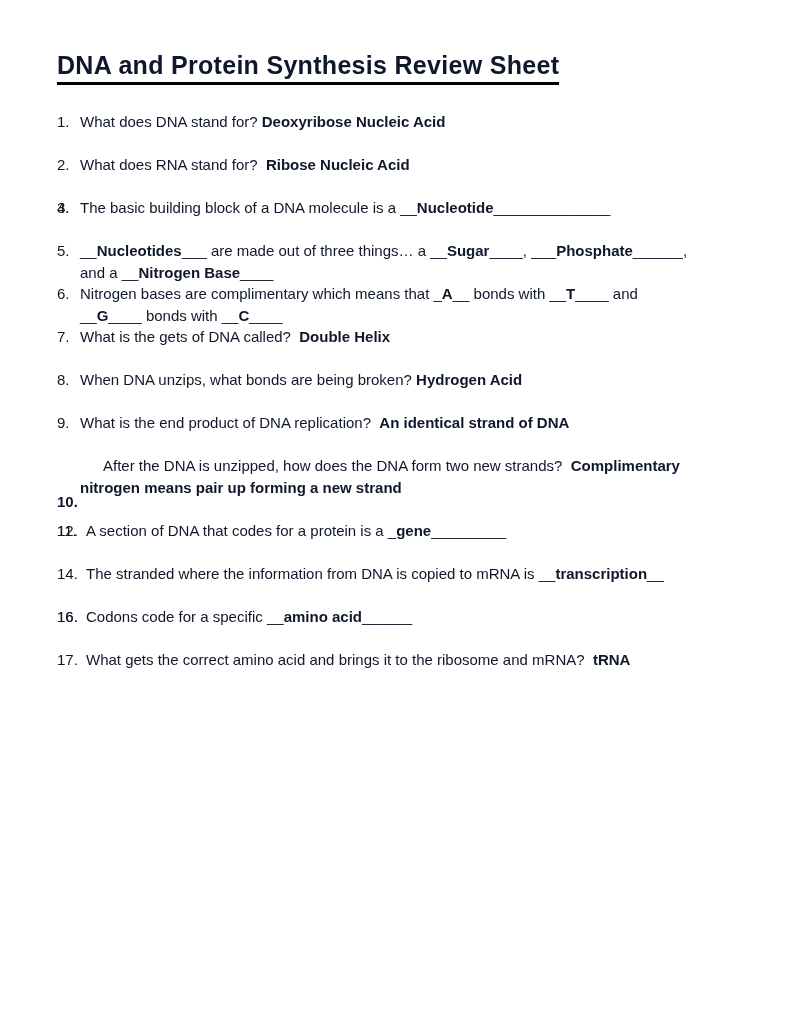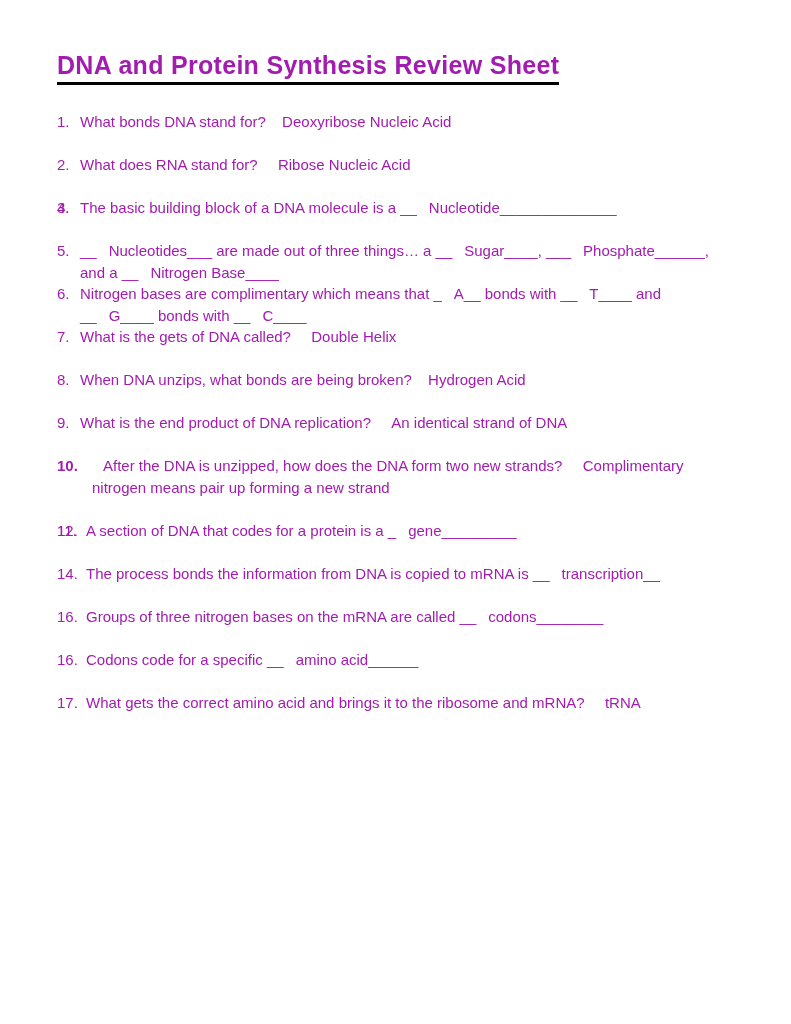--- a/index.html
+++ b/index.html
@@ -1,21 +1,21 @@
 <!DOCTYPE html>
 <html><head>
 <meta charset="utf-8">
 <style>
   html, body { margin: 0; padding: 0; background: #ffffff; }
   .page {
     width: 791px;
     height: 1024px;
     box-sizing: border-box;
     background: #ffffff;
-    color: #a21caf;
+    color: #0f172a;
     padding: 50px 24px 40px 57px;
     font-family: "Liberation Sans", sans-serif;
     font-size: 15px;
     line-height: 21.5px;
     overflow: hidden;
   }
   .page-title {
     display: inline-block;
     margin: 0 0 26px 0;
     font-size: 25px;
@@ -27,46 +27,46 @@
   }
   .q-list { }
   .q-row {
     position: relative;
     padding-left: 23px;
     margin-bottom: 21.5px;
   }
   .q-row.no-gap { margin-bottom: 0; }
   .q-row.wide-num { padding-left: 29px; }
   .q-row.tabbed { text-indent: 23px; }
-  .q-row.tabbed .q-num { text-indent: 0; }
+  .q-row.tabbed .q-num { text-indent: 0; margin-top: 36px; }
   .q-num {
     position: absolute;
     left: 0;
     top: 0;
   }
   .q-num.b { font-weight: bold; }
   .q-body { white-space: pre-wrap; }
-  .seg.b { font-weight: normal; margin-left: 12px; }
+  .seg.b { font-weight: bold; }
 </style>
 </head>
 <body>
 
 <div class="page">
   <h1 class="page-title">DNA and Protein Synthesis Review Sheet</h1>
   <div class="q-list">
-      <div class="q-row"><span class="q-num">1.</span><span class="q-body"><span class="seg">What bonds DNA stand for? </span><span class="seg b">Deoxyribose Nucleic Acid</span></span></div>
+      <div class="q-row"><span class="q-num">1.</span><span class="q-body"><span class="seg">What does DNA stand for? </span><span class="seg b">Deoxyribose Nucleic Acid</span></span></div>
       <div class="q-row"><span class="q-num">2.</span><span class="q-body"><span class="seg">What does RNA stand for?  </span><span class="seg b">Ribose Nucleic Acid</span></span></div>
       <div class="q-row no-gap"><span class="q-num">3.</span></div>
       <div class="q-row"><span class="q-num">4.</span><span class="q-body"><span class="seg">The basic building block of a DNA molecule is a __</span><span class="seg b">Nucleotide</span><span class="seg">______________</span></span></div>
       <div class="q-row no-gap"><span class="q-num">5.</span><span class="q-body"><span class="seg">__</span><span class="seg b">Nucleotides</span><span class="seg">___ are made out of three things… a __</span><span class="seg b">Sugar</span><span class="seg">____, ___</span><span class="seg b">Phosphate</span><span class="seg">______,</span><br><span class="seg">and a __</span><span class="seg b">Nitrogen Base</span><span class="seg">____</span></span></div>
       <div class="q-row no-gap"><span class="q-num">6.</span><span class="q-body"><span class="seg">Nitrogen bases are complimentary which means that _</span><span class="seg b">A</span><span class="seg">__ bonds with __</span><span class="seg b">T</span><span class="seg">____ and</span><br><span class="seg">__</span><span class="seg b">G</span><span class="seg">____ bonds with __</span><span class="seg b">C</span><span class="seg">____</span></span></div>
       <div class="q-row"><span class="q-num">7.</span><span class="q-body"><span class="seg">What is the gets of DNA called?  </span><span class="seg b">Double Helix</span></span></div>
       <div class="q-row"><span class="q-num">8.</span><span class="q-body"><span class="seg">When DNA unzips, what bonds are being broken? </span><span class="seg b">Hydrogen Acid</span></span></div>
       <div class="q-row"><span class="q-num">9.</span><span class="q-body"><span class="seg">What is the end product of DNA replication?  </span><span class="seg b">An identical strand of DNA</span></span></div>
       <div class="q-row tabbed"><span class="q-num b">10.</span><span class="q-body"><span class="seg">After the DNA is unzipped, how does the DNA form two new strands?  </span><span class="seg b">Complimentary</span><br><span class="seg b">nitrogen means pair up forming a new strand</span></span></div>
       <div class="q-row wide-num"><span class="q-num">11.</span></div>
       <div class="q-row wide-num"><span class="q-num">12.</span><span class="q-body"><span class="seg">A section of DNA that codes for a protein is a _</span><span class="seg b">gene</span><span class="seg">_________</span></span></div>
-      <div class="q-row wide-num"><span class="q-num">14.</span><span class="q-body"><span class="seg">The process bonds the information from DNA is copied to mRNA is __</span><span class="seg b">transcription</span><span class="seg">__</span></span></div>
-      <div class="q-row wide-num"><span class="q-num">16.</span><span class="q-body"><span class="seg">Groups of three nitrogen bases on the mRNA are called __</span><span class="seg b">codons</span><span class="seg">________</span></span></div>
+      <div class="q-row wide-num"><span class="q-num">14.</span><span class="q-body"><span class="seg">The stranded where the information from DNA is copied to mRNA is __</span><span class="seg b">transcription</span><span class="seg">__</span></span></div>
+      <div class="q-row wide-num"><span class="q-num">16.</span></div>
       <div class="q-row wide-num"><span class="q-num">16.</span><span class="q-body"><span class="seg">Codons code for a specific __</span><span class="seg b">amino acid</span><span class="seg">______</span></span></div>
       <div class="q-row wide-num"><span class="q-num">17.</span><span class="q-body"><span class="seg">What gets the correct amino acid and brings it to the ribosome and mRNA?  </span><span class="seg b">tRNA</span></span></div>
     </div>
 </div>
 
 </body></html>

